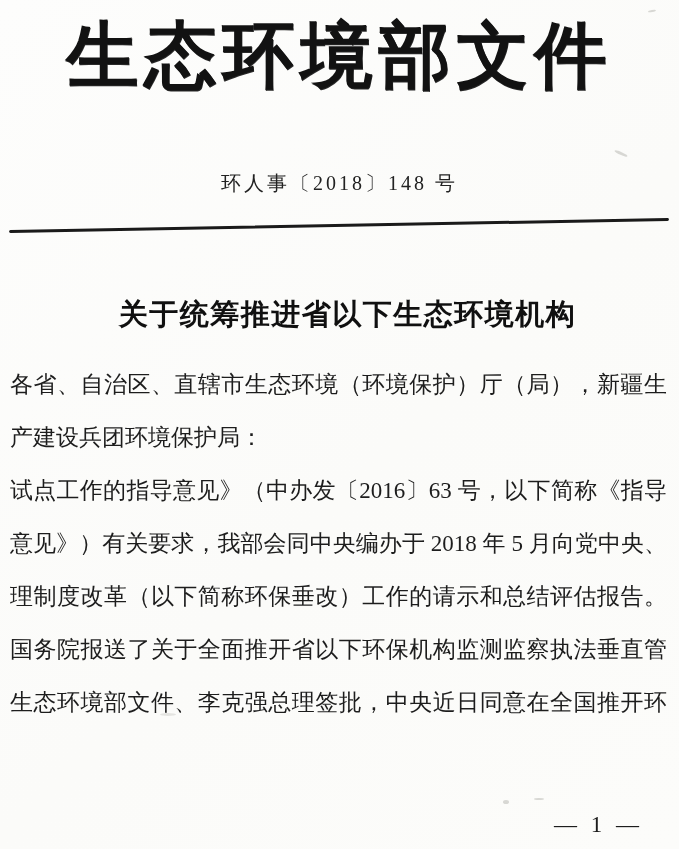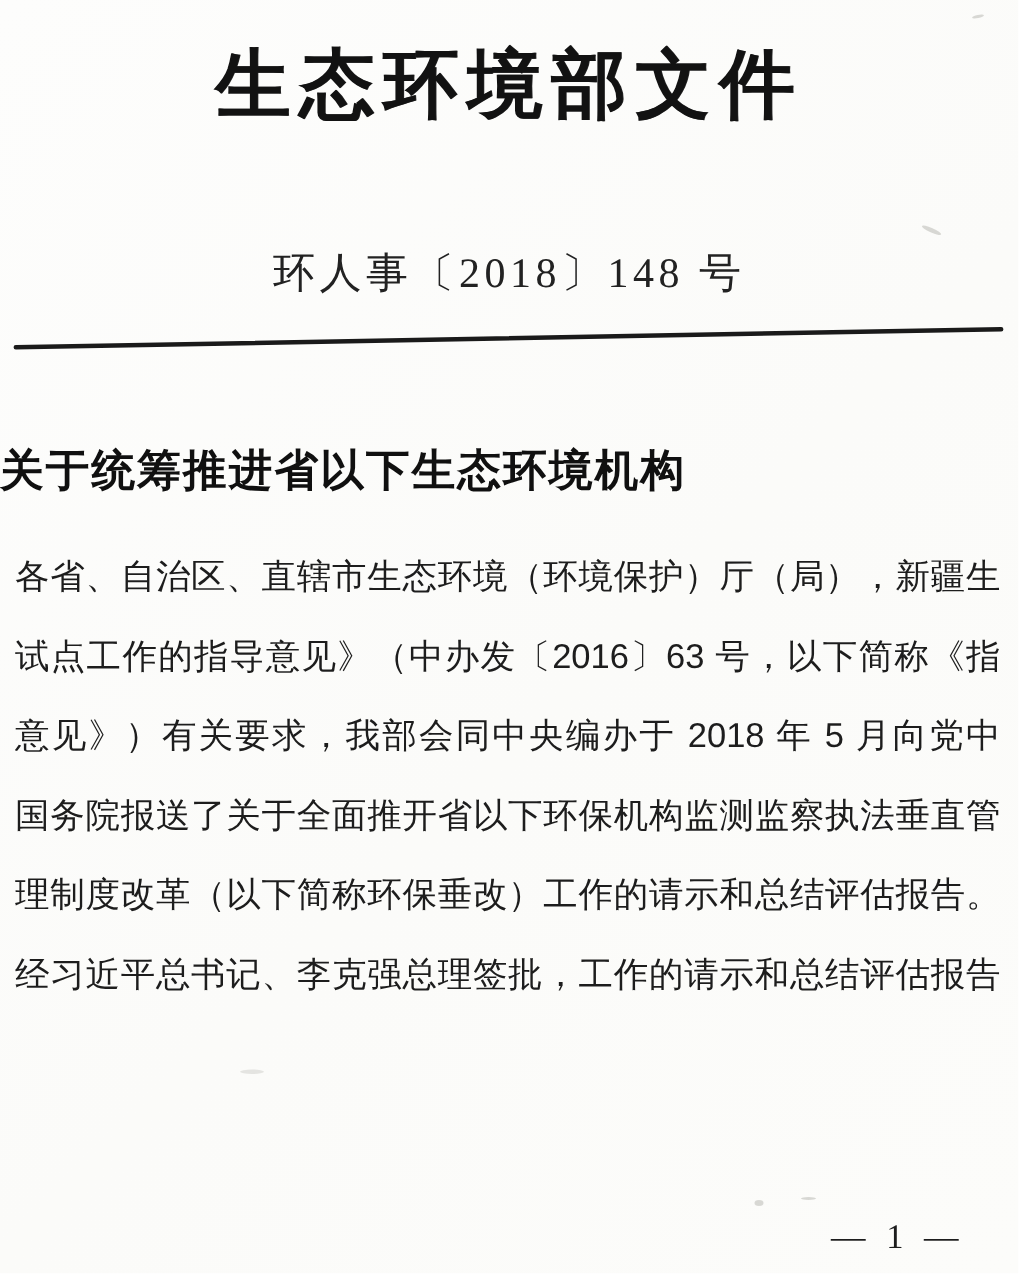--- a/index.html
+++ b/index.html
@@ -15,73 +15,74 @@
     background: linear-gradient(135deg, #fdfdfc 0%, #fbfbf9 55%, #fcfcfa 100%);
     overflow: hidden;
     font-family: "Liberation Serif", "DejaVu Serif", serif;
     color: #1b1b1b;
   }
 
   
   .header-title {
     margin: 0;
     padding-top: 6px;
-    font-size: 50px;
+    font-size: 72px;
     line-height: 100px;
     font-weight: 900;
     text-align: center;
     letter-spacing: 6px;
     color: #121212;
     font-family: "Liberation Serif", "DejaVu Serif", serif;
     text-shadow: 0.5px 0.5px 0 #2a2a2a;
     white-space: nowrap;
   }
 
   .doc-number {
     margin-top: 62px;
-    font-size: 28px;
+    font-size: 20px;
     line-height: 30px;
     text-align: center;
     letter-spacing: 3px;
     color: #222;
     white-space: nowrap;
   }
 
   .separator {
     margin-top: 26px;
     margin-left: 9px;
     width: 660px;
     height: 3px;
     background: #1a1a1a;
     transform: rotate(-1.05deg);
     border-radius: 2px;
   }
 
   
   .doc-title {
-    margin: 64px 0 0 0;
+    margin: 64px 0 0 16px;
+    text-align: center;
     font-weight: 800;
     color: #101010;
     font-family: "Liberation Sans", "DejaVu Sans", sans-serif;
   }
   .doc-title .title-line {
     display: block;
     font-size: 29px;
     line-height: 47px;
     letter-spacing: 1.5px;
     white-space: nowrap;
   }
 
   
   .doc-body {
     margin: 20px 12px 0 10px;
     font-size: 23px;
     line-height: 53px;
     color: #1d1d1d;
-    font-family: Liberation Sans, sans-serif;
+    font-family: Liberation Serif, serif;
   }
   .doc-body .line {
     white-space: nowrap;
   }
   .doc-body .line.justify {
     white-space: normal;
     text-align: justify;
     text-align-last: justify;
     text-justify: inter-ideograph;
     overflow: hidden;
@@ -131,22 +132,23 @@
   <div class="doc-number">环人事〔2018〕148 号</div>
 
   <div class="separator"></div>
 
   <h2 class="doc-title">
     <span class="title-line">关于统筹推进省以下生态环境机构</span>
   </h2>
 
   <div class="doc-body">
     <div class="line justify">各省、自治区、直辖市生态环境（环境保护）厅（局），新疆生</div>
+    <div class="line">产建设兵团环境保护局：</div>
     <div class="line justify">试点工作的指导意见》（中办发〔2016〕63 号，以下简称《指导</div>
     <div class="line justify">意见》）有关要求，我部会同中央编办于 2018 年 5 月向党中央、</div>
+    <div class="line justify">理制度改革（以下简称环保垂改）工作的请示和总结评估报告。</div>
     <div class="line justify">国务院报送了关于全面推开省以下环保机构监测监察执法垂直管</div>
-    <div class="line justify">理制度改革（以下简称环保垂改）工作的请示和总结评估报告。</div>
-    <div class="line justify">经习近平总书记、李克强总理签批，工作的请示和总结评估报告</div>
+    <div class="line justify">生态环境部文件、李克强总理签批，中央近日同意在全国推开环</div>
   </div>
 
   <div class="page-number">— 1 —</div>
 
 </div>
 
 </body></html>

